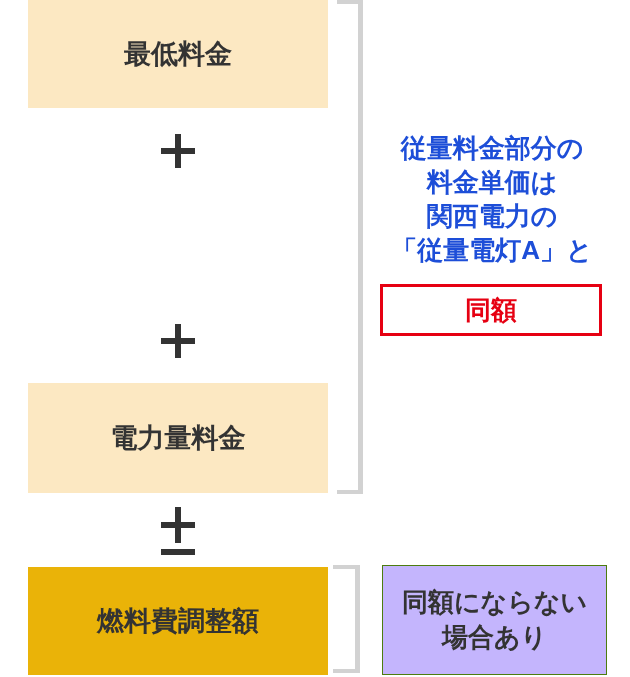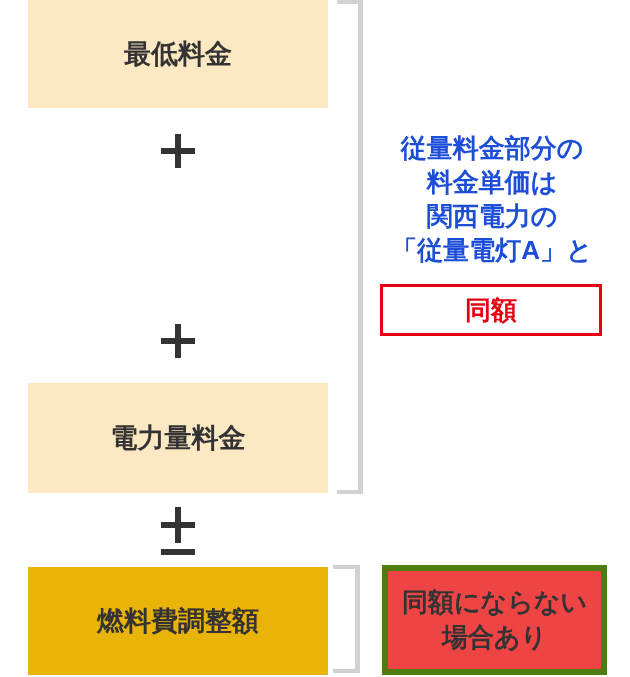--- a/index.html
+++ b/index.html
@@ -94,22 +94,22 @@
     font-size: 26px;
     color: #e60012;
   }
   .note-fuel {
     position: absolute;
     left: 382px;
     top: 565px;
     width: 225px;
     height: 110px;
     box-sizing: border-box;
-    border: 6px solid #4d7c0f;
-    background: #ef4444;
+    border: 1px solid #4d7c0f;
+    background: #c4b5fd;
     display: flex;
     align-items: center;
     justify-content: center;
     text-align: center;
     font-weight: 700;
     font-size: 26px;
     line-height: 35px;
     color: #333333;
     white-space: pre-line;
   }

